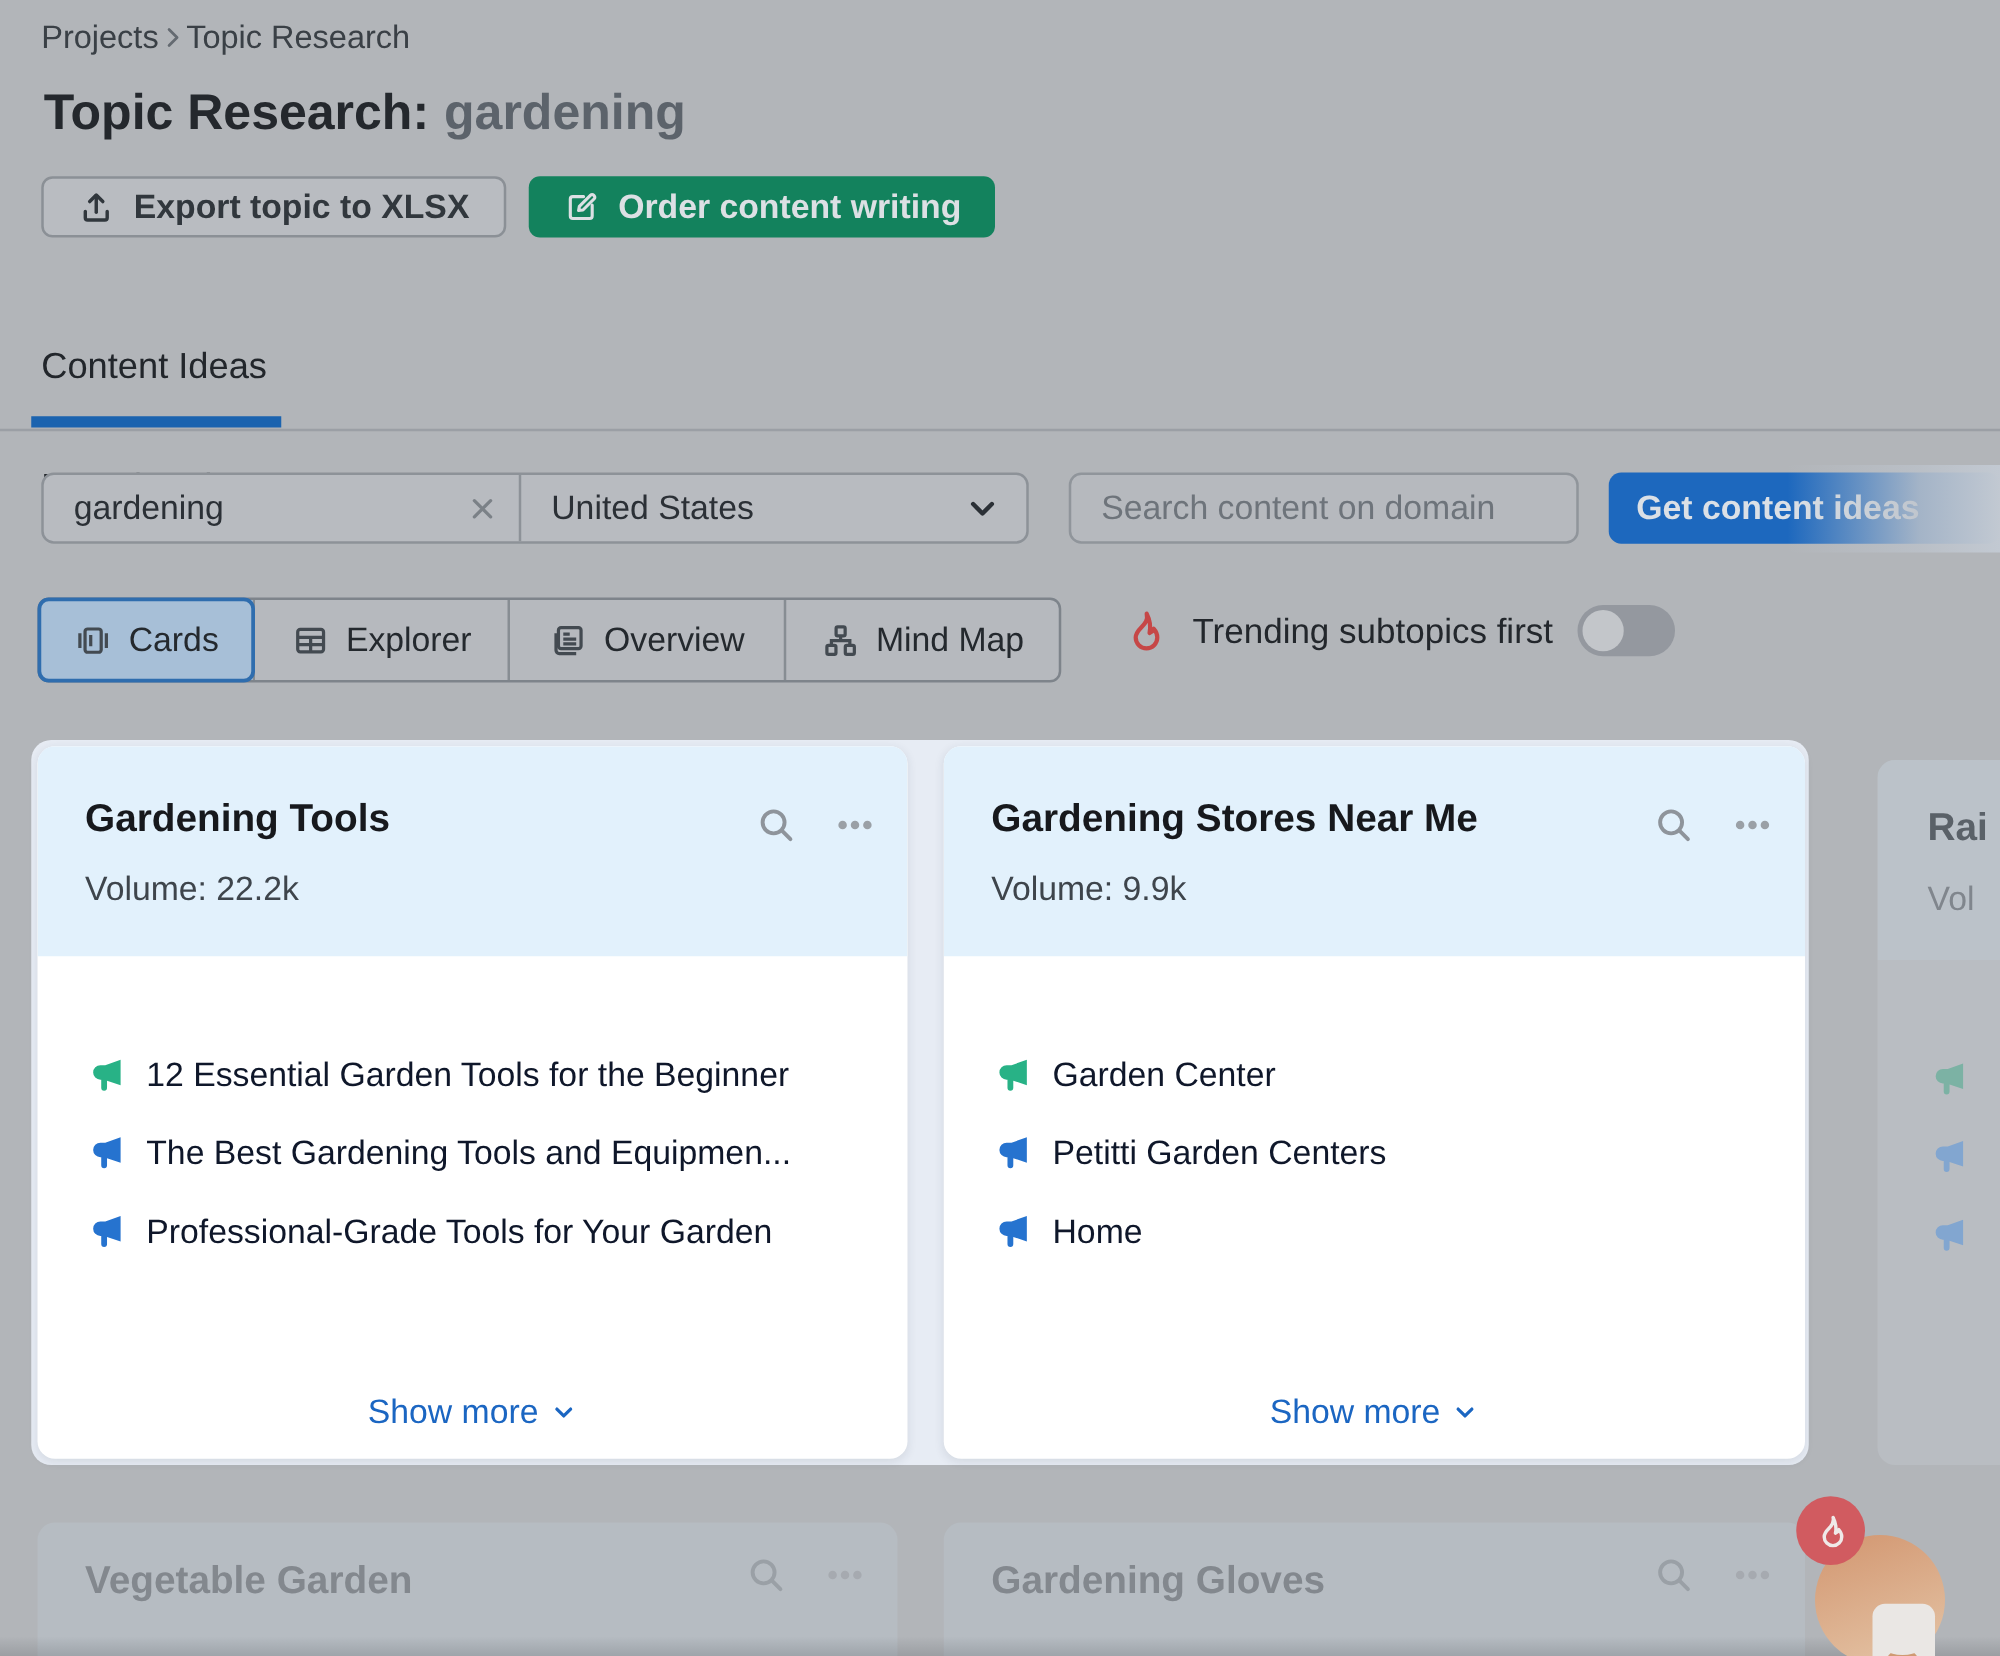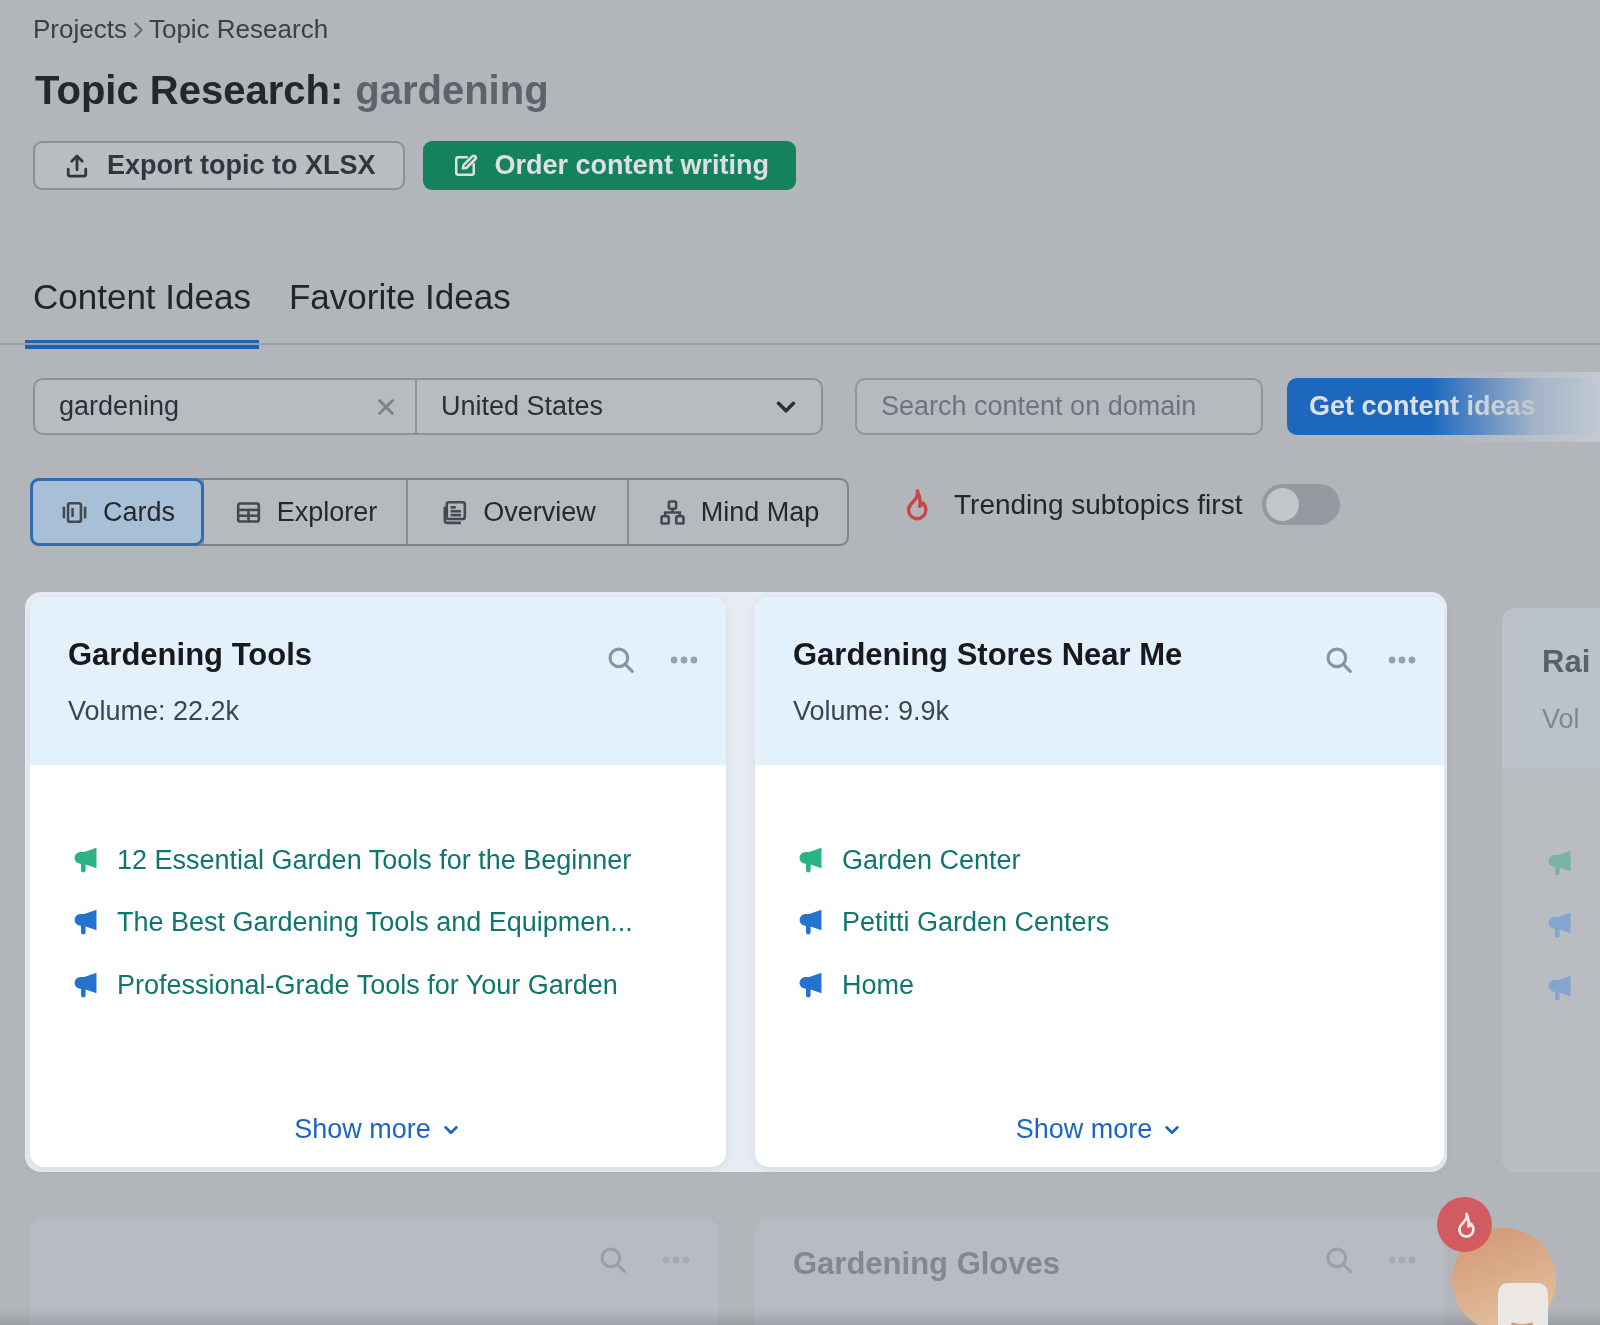--- a/index.html
+++ b/index.html
@@ -21,21 +21,21 @@
   
   .toolbar-row{position:absolute;left:33px;top:141px;display:flex;gap:18px;}
   .btn{height:49px;display:inline-flex;align-items:center;gap:15px;border-radius:9px;
        font-size:27px;font-weight:600;padding:0 27px;box-sizing:border-box;cursor:pointer;white-space:nowrap;
        font-family:inherit;}
   .btn svg{width:30px;height:30px;flex:none;}
   .btn.export{background:#b9bcc1;border:2px solid #8b9096;color:#31373d;}
   .btn.order{background:var(--accent_green,#13825d);border:none;color:#dce0e4;}
 
   
-  .tabs{position:absolute;left:33px;top:277px;display:flex;gap:38px;font-size:35px;font-weight:500;color:#22262b;}
+  .tabs{position:absolute;left:33px;top:277px;display:flex;gap:38px;font-size:29px;font-weight:500;color:#22262b;flex-direction:column;}
   .tab{position:relative;padding-bottom:26px;cursor:pointer;}
   .tab.active::after{content:"";position:absolute;left:-8px;right:-8px;bottom:-6px;height:9px;
                      background:var(--tab_underline,#1b63af);}
   .tabs-divider{position:absolute;left:0;right:0;top:343px;height:2px;background:#9b9fa5;}
 
   
   .combo{position:absolute;left:33px;top:378px;width:790px;height:57px;background:#b8bbc0;
          border:2px solid #8d9298;border-radius:10px;box-sizing:border-box;display:flex;}
   .query-wrap{width:380px;position:relative;display:flex;align-items:center;border-right:2px solid #8d9298;}
   .query{background:transparent;border:none;outline:none;font-size:27px;color:#2b3036;
@@ -93,21 +93,21 @@
   .icon-btn{position:absolute;width:34px;height:34px;top:46px;color:#8e949b;cursor:pointer;}
   .icon-btn svg{width:100%;height:100%;}
   .icon-btn.search{right:88px;}
   .icon-btn.menu{right:25px;color:#9aa0a6;}
   .idea-row{position:absolute;left:40px;right:20px;display:flex;align-items:center;gap:16px;height:44px;cursor:pointer;}
   .idea-row.r1{top:241px;}.idea-row.r2{top:303px;}.idea-row.r3{top:366px;}
   .idea-icon{width:31px;height:31px;flex:none;display:flex;}
   .idea-icon svg{width:100%;height:100%;}
   .idea-icon.green{color:var(--idea_green,#28b286);}
   .idea-icon.blue{color:var(--idea_blue,#2673cf);}
-  .idea-text{font-size:27px;color:#0f766e;white-space:nowrap;overflow:hidden;}
+  .idea-text{font-size:27px;color:#0f172a;white-space:nowrap;overflow:hidden;}
   .show-more{position:absolute;bottom:22px;left:0;right:0;display:flex;justify-content:center;align-items:center;
              gap:9px;font-size:27px;font-weight:500;color:var(--link_blue,#1b66c2);cursor:pointer;}
   .show-more svg{width:22px;height:22px;}
 
   
   .partial-card{position:absolute;left:1502px;top:608px;width:120px;height:564px;background:#b9bdc2;
                 border-radius:14px 0 0 14px;overflow:hidden;}
   .partial-header{height:160px;background:#bbc2c9;position:relative;}
   .partial-title{position:absolute;left:40px;top:36px;font-size:31px;font-weight:700;color:#5a6168;}
   .partial-volume{position:absolute;left:40px;top:96px;font-size:27px;color:#80868d;}
@@ -375,20 +375,21 @@
         </svg>
     </span>
     <span class="partial-icon p3">
       <svg viewBox="0 0 24 24" fill="currentColor">
           <path d="M20.5 2.2 11 5.5H8a4.5 4.5 0 0 0 0 9h.5v5a1.8 1.8 0 0 0 3.6 0v-4.4l8.4 2.9V2.2z"></path>
         </svg>
     </span>
   </div>
 
   <div class="bottom-card b1">
+    <div class="bottom-title">Vegetable Garden</div>
     <span class="icon-btn search">
       <svg viewBox="0 0 24 24" fill="none" stroke="currentColor" stroke-width="2.2" stroke-linecap="round">
           <circle cx="10.5" cy="10.5" r="6.2"></circle>
           <path d="M15.2 15.2 20 20"></path>
         </svg>
     </span>
     <span class="icon-btn menu">
       <svg viewBox="0 0 24 24" fill="currentColor">
           <circle cx="5" cy="12" r="2.4"></circle>
           <circle cx="12" cy="12" r="2.4"></circle>

